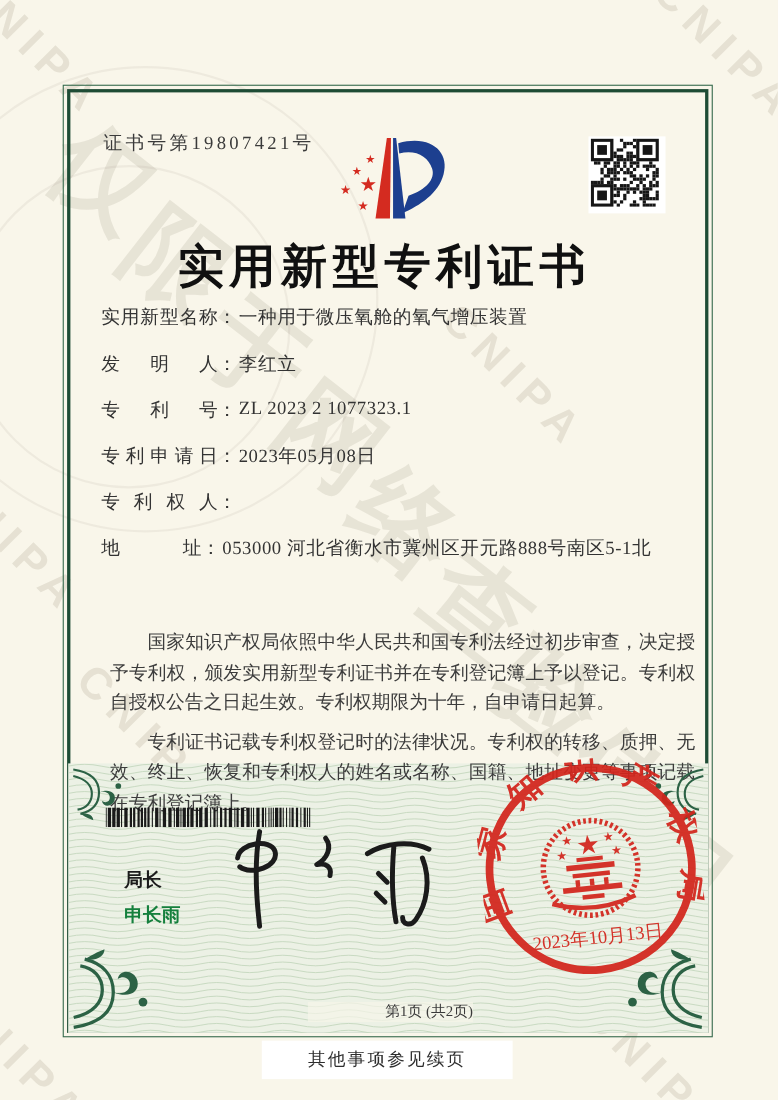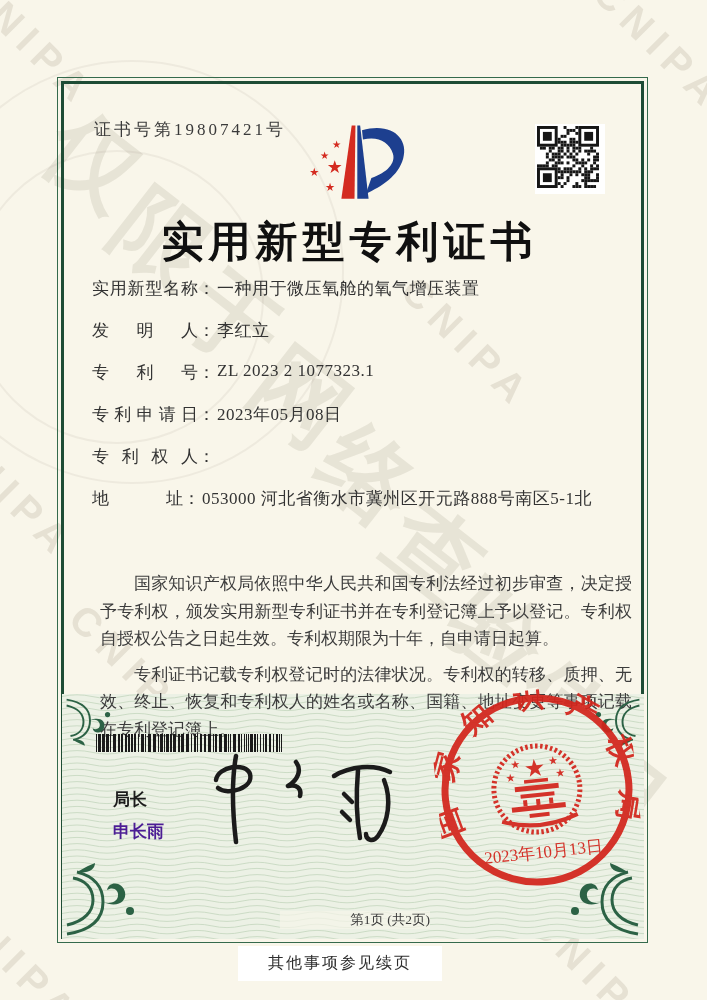--- a/index.html
+++ b/index.html
@@ -47,26 +47,26 @@
   
   #band{left:62px;top:694px;width:582px;height:245px;background:#ecf1e5;z-index:2;}
   #waves{position:absolute;inset:0;width:100%;height:100%;}
   .corner{position:absolute;z-index:3;}
   .c-tl{left:64px;top:697px;width:52px;height:52px;}
   .c-tr{left:590px;top:697px;width:52px;height:52px;transform:scaleX(-1);}
   .c-bl{left:63px;top:858px;width:80px;height:80px;transform:scaleY(-1);}
   .c-br{left:562px;top:858px;width:80px;height:80px;transform:scale(-1,-1);}
   #barcode{left:96px;top:734px;width:192px;height:18px;z-index:4;}
   #sig-title{left:113px;top:788px;font:700 17px "Liberation Sans","DejaVu Sans",sans-serif;color:#1c1c1c;z-index:4;}
-  #sig-name{left:113px;top:820px;font:700 17px "Liberation Sans","DejaVu Sans",sans-serif;color:#4c1d95;z-index:4;}
+  #sig-name{left:113px;top:820px;font:700 17px "Liberation Sans","DejaVu Sans",sans-serif;color:#15803d;z-index:4;}
   #sig-script{left:198px;top:750px;width:210px;height:100px;z-index:4;}
   #seal{left:437px;top:690px;width:200px;height:200px;z-index:5;transform:rotate(-6deg);opacity:.93;}
   #page-num{left:280px;top:911px;width:150px;text-align:right;font-size:13.5px;color:#3a3a3a;background:rgba(247,245,233,.7);z-index:4;}
   
-  #footer-note{left:238px;top:946px;width:196px;padding:7px 4px;background:#ffffff;text-align:center;font-size:16px;letter-spacing:2px;color:#2e2e2e;z-index:3;}
+  #footer-note{left:238px;top:946px;width:196px;padding:7px 16px;background:#ffffff;text-align:center;font-size:16px;letter-spacing:2px;color:#2e2e2e;z-index:3;}
 </style>
 </head>
 <body>
 
 <div id="wm-layer">
   <div class="wm-ring" style="left:-80px;top:60px;width:420px;height:420px;"></div>
   <div class="wm-ring" style="left:-30px;top:150px;width:290px;height:290px;"></div>
   <div id="wm-diag">
       <span class="wm-ch">仅</span>
       <span class="wm-ch">限</span>

